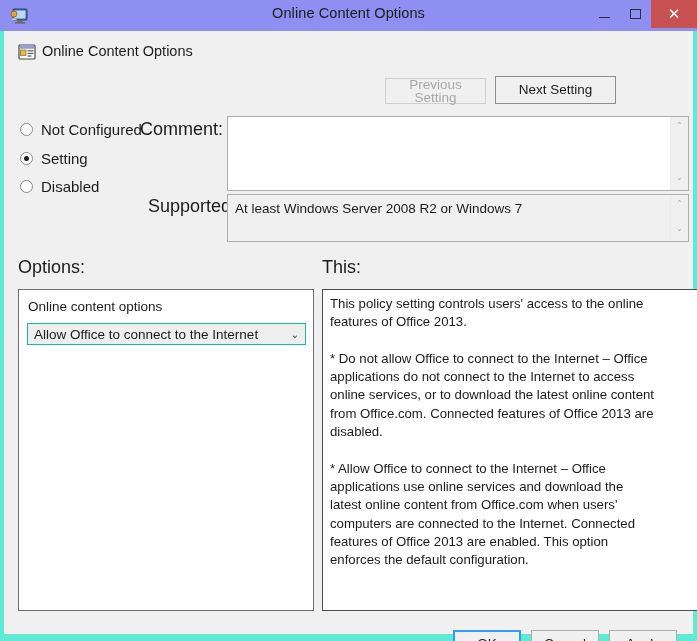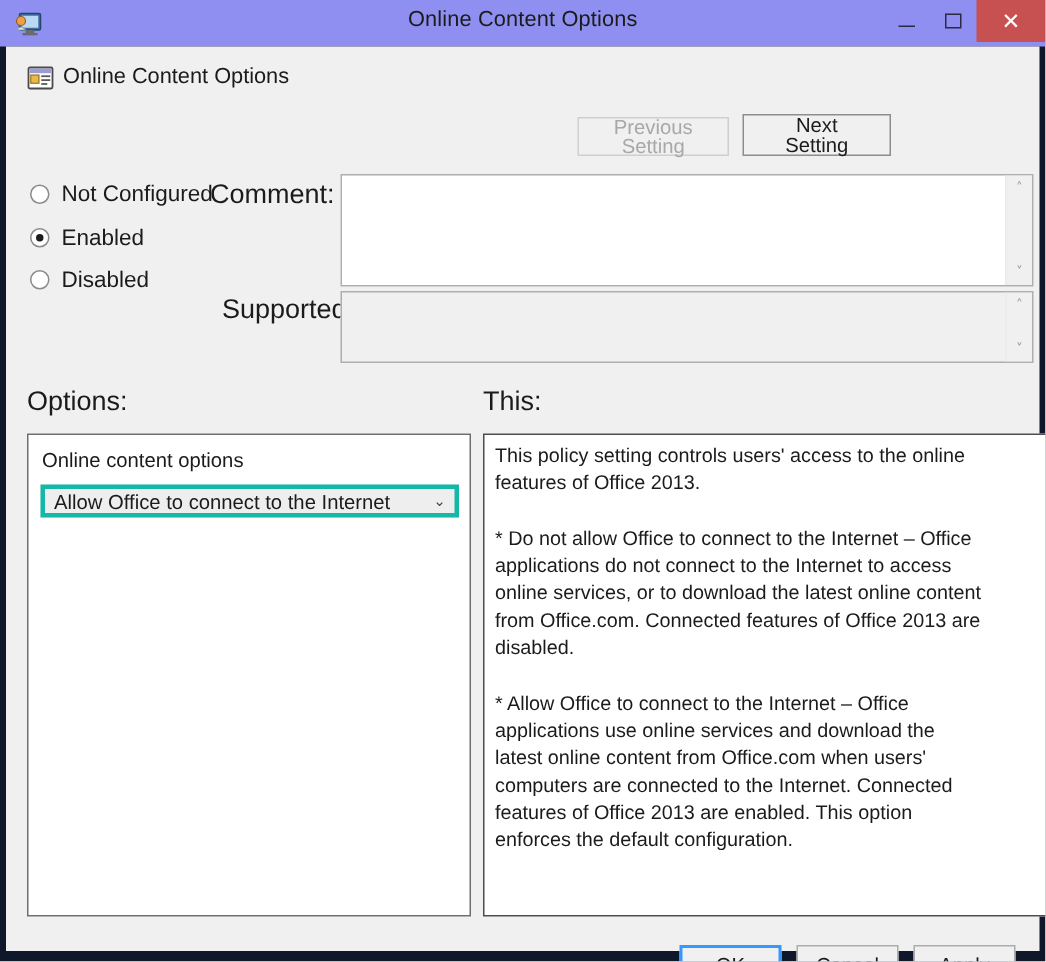--- a/index.html
+++ b/index.html
@@ -10,21 +10,21 @@
   body {
     font-family: "Liberation Sans", sans-serif;
     -webkit-font-smoothing: antialiased;
   }
 
   .window {
     position: relative;
     width: 697px;
     height: 641px;
     box-sizing: border-box;
-    background: #0f172a;
+    background: #5eead4;
     overflow: hidden;
   }
 
   
   .titlebar {
     position: absolute;
     left: 0; top: 0;
     width: 697px;
     height: 31px;
     background: #8f8ff2;
@@ -118,21 +118,21 @@
     color: #a8a8a8;
     border-color: #cfcfcf;
   }
   .btn.strong { border-color: #8d8d8d; }
   .btn-prev {
     left: 381px; top: 47px;
     width: 101px; height: 25px;
   }
   .btn-next {
     left: 491px; top: 45px;
-    width: 99px; height: 28px;
+    width: 121px; height: 28px;
   }
 
   
   .radio-row {
     position: absolute;
     left: 16px;
     display: flex;
     align-items: center;
     font-size: 15px;
     color: #1b1b1b;
@@ -225,21 +225,21 @@
     left: 9px; top: 9px;
     font-size: 13.5px;
     color: #1b1b1b;
   }
   .dropdown {
     position: absolute;
     left: 8px; top: 33px;
     width: 279px; height: 22px;
     box-sizing: border-box;
     background: #eeeeee;
-    border: 3px solid #14b8a6;
+    border: 1px solid #14b8a6;
     display: flex;
     align-items: center;
   }
   .dropdown-value {
     flex: 1;
     padding-left: 6px;
     font-size: 13.5px;
     color: #1b1b1b;
     white-space: nowrap;
     overflow: hidden;
@@ -336,38 +336,39 @@
 
     <button class="btn btn-prev disabled">Previous Setting</button>
     <button class="btn btn-next strong">Next Setting</button>
 
     <div class="radio-row r0">
       <span class="radio"></span>
       <span>Not Configured</span>
     </div>
     <div class="radio-row r1">
       <span class="radio on"></span>
-      <span>Enabled</span>
+      <span>Setting</span>
     </div>
     <div class="radio-row r2">
       <span class="radio"></span>
       <span>Disabled</span>
     </div>
 
     <div class="lbl lbl-comment">Comment:</div>
     <div class="textbox tb-comment">
       <div class="tb-text"></div>
       <div class="sb">
         <div class="sb-arrow sb-up">˄</div>
         <div class="sb-arrow sb-down">˅</div>
       </div>
     </div>
 
     <div class="lbl lbl-supported">Supported on:</div>
     <div class="textbox tb-supported">
+      <div class="tb-text">At least Windows Server 2008 R2 or Windows 7</div>
       <div class="sb">
         <div class="sb-arrow sb-up">˄</div>
         <div class="sb-arrow sb-down">˅</div>
       </div>
     </div>
 
     <div class="lbl lbl-options">Options:</div>
     <div class="lbl lbl-help">This:</div>
 
     <div class="panel-options">

